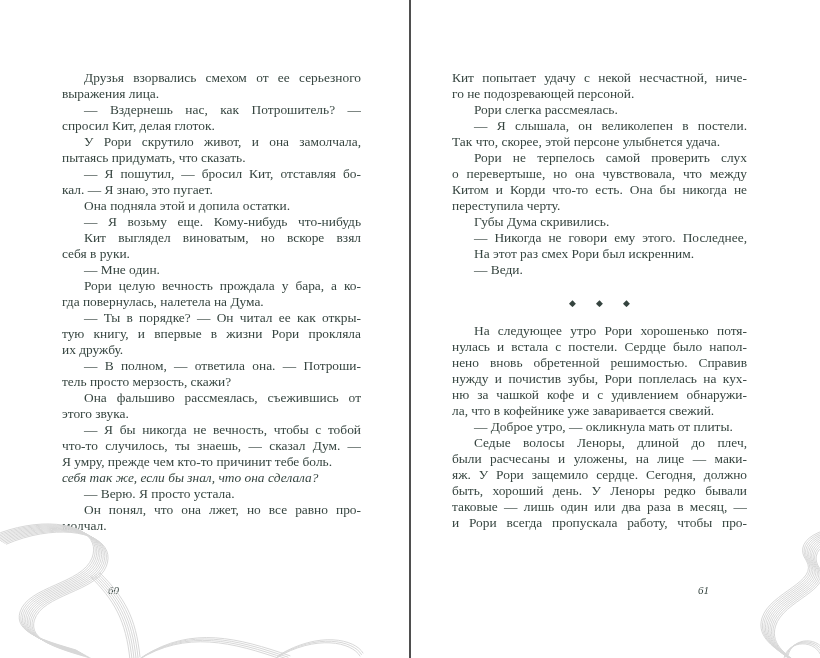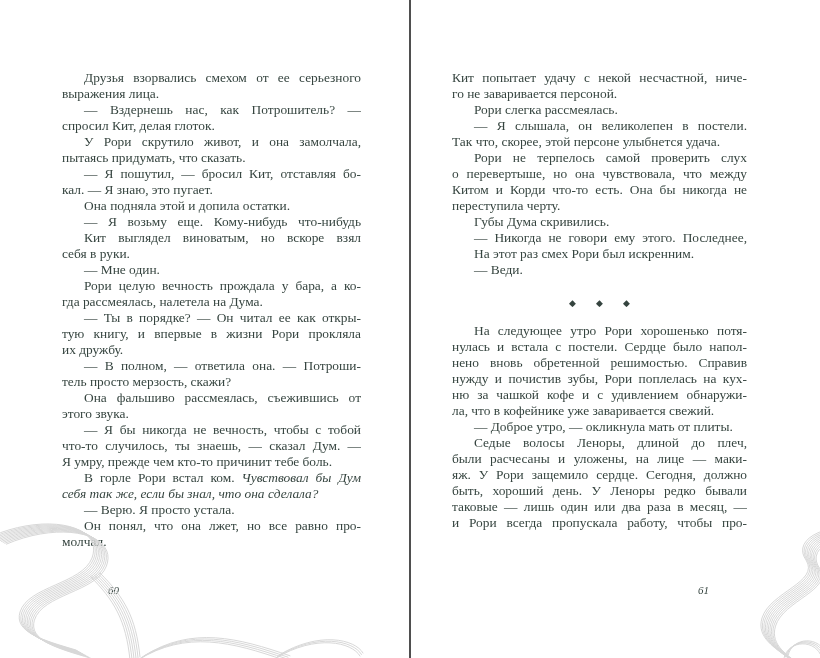--- a/index.html
+++ b/index.html
@@ -76,32 +76,31 @@
         <div class="line indent justify">У Рори скрутило живот, и она замолчала,</div>
         <div class="line">пытаясь придумать, что сказать.</div>
         <div class="line indent justify">— Я пошутил, — бросил Кит, отставляя бо-</div>
         <div class="line">кал. — Я знаю, это пугает.</div>
         <div class="line indent">Она подняла этой и допила остатки.</div>
         <div class="line indent justify">— Я возьму еще. Кому-нибудь что-нибудь</div>
         <div class="line indent justify">Кит выглядел виноватым, но вскоре взял</div>
         <div class="line">себя в руки.</div>
         <div class="line indent">— Мне один.</div>
         <div class="line indent justify">Рори целую вечность прождала у бара, а ко-</div>
-        <div class="line">гда рассмеялась, налетела на Дума.</div>
+        <div class="line">гда повернулась, налетела на Дума.</div>
         <div class="line indent justify">— Ты в порядке? — Он читал ее как откры-</div>
         <div class="line justify">тую книгу, и впервые в жизни Рори прокляла</div>
         <div class="line">их дружбу.</div>
         <div class="line indent justify">— В полном, — ответила она. — Потроши-</div>
         <div class="line">тель просто мерзость, скажи?</div>
         <div class="line indent justify">Она фальшиво рассмеялась, съежившись от</div>
         <div class="line">этого звука.</div>
         <div class="line indent justify">— Я бы никогда не вечность, чтобы с тобой</div>
         <div class="line justify">что-то случилось, ты знаешь, — сказал Дум. —</div>
         <div class="line">Я умру, прежде чем кто-то причинит тебе боль.</div>
-        <div class="line indent justify"><span class="seg">В горле Рори встал ком. </span><span class="seg italic">Чувствовал бы Дум</span></div>
         <div class="line italic">себя так же, если бы знал, что она сделала?</div>
         <div class="line indent">— Верю. Я просто устала.</div>
         <div class="line indent justify">Он понял, что она лжет, но все равно про-</div>
         <div class="line">молчал.</div>
       </div>
     <div class="page-number">60</div>
     <svg class="ornament bl" width="410" height="140" viewBox="0 0 410 140">
       <defs>
         <path id="pl1" d="M-8,18 C48,-6 104,8 92,40 C82,66 28,68 20,94 C14,114 42,122 76,132"></path>
         <path id="pl2" d="M90,58 C114,82 126,102 130,142"></path>
@@ -134,21 +133,21 @@
           <use href="#pl4" transform="translate(3,-3)"></use>
       </g>
     </svg>
   </div>
 
   <div class="divider"></div>
 
   <div class="page right">
     <div class="text-col" id="right-col">
         <div class="line justify">Кит попытает удачу с некой несчастной, ниче-</div>
-        <div class="line">го не заваривается персоной.</div>
+        <div class="line">го не подозревающей персоной.</div>
         <div class="line indent">Рори слегка рассмеялась.</div>
         <div class="line indent justify">— Я слышала, он великолепен в постели.</div>
         <div class="line">Так что, скорее, этой персоне улыбнется удача.</div>
         <div class="line indent justify">Рори не терпелось самой проверить слух</div>
         <div class="line justify">о перевертыше, но она чувствовала, что между</div>
         <div class="line justify">Китом и Корди что-то есть. Она бы никогда не</div>
         <div class="line">переступила черту.</div>
         <div class="line indent">Губы Дума скривились.</div>
         <div class="line indent justify">— Никогда не говори ему этого. Последнее,</div>
         <div class="line indent">На этот раз смех Рори был искренним.</div>

